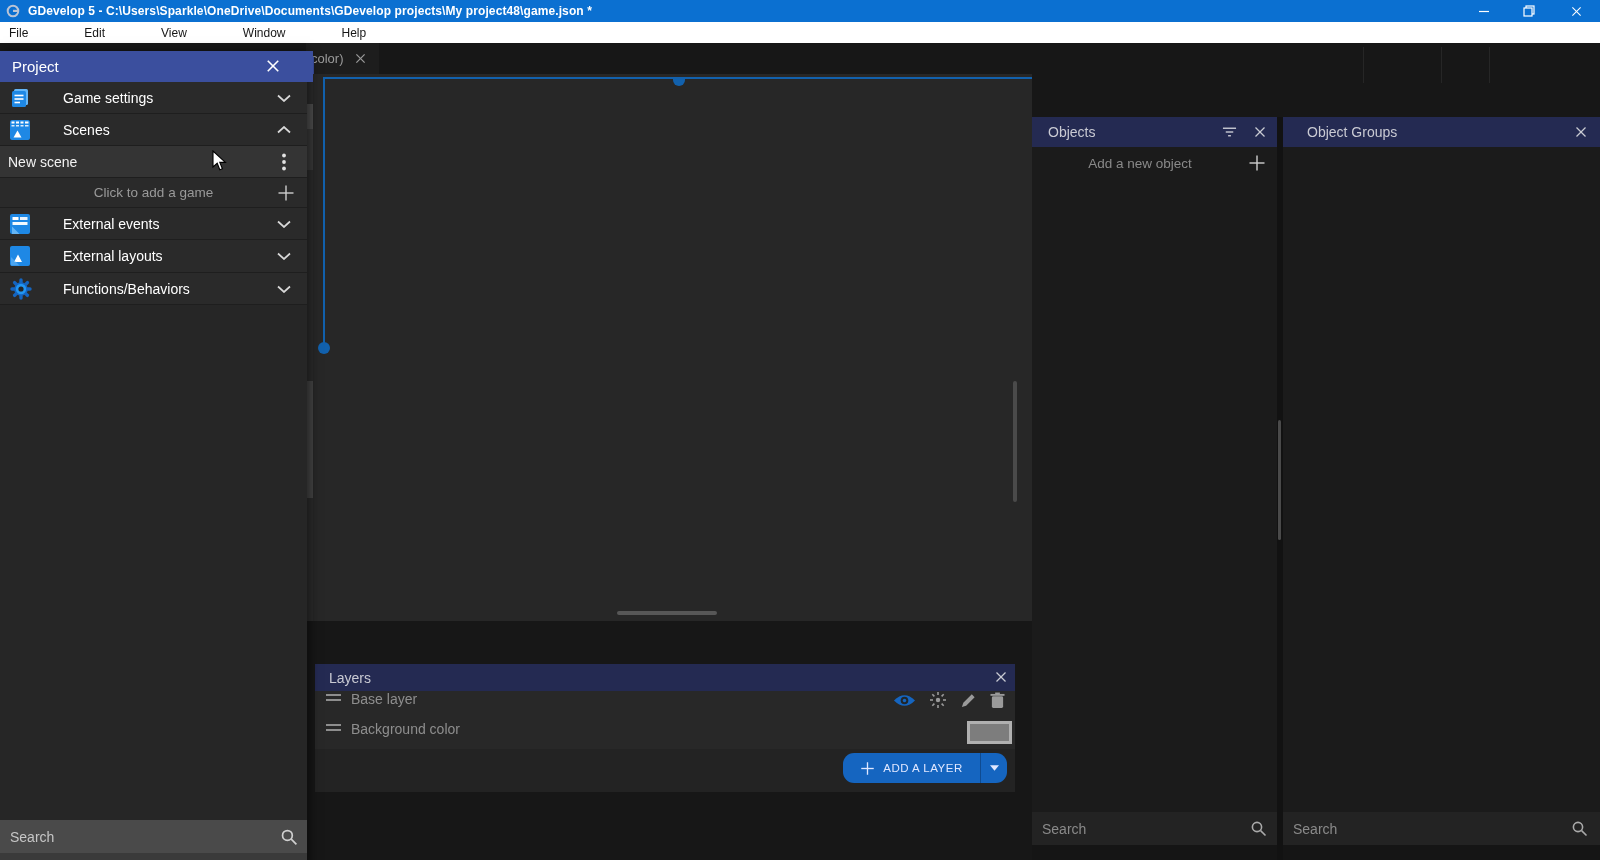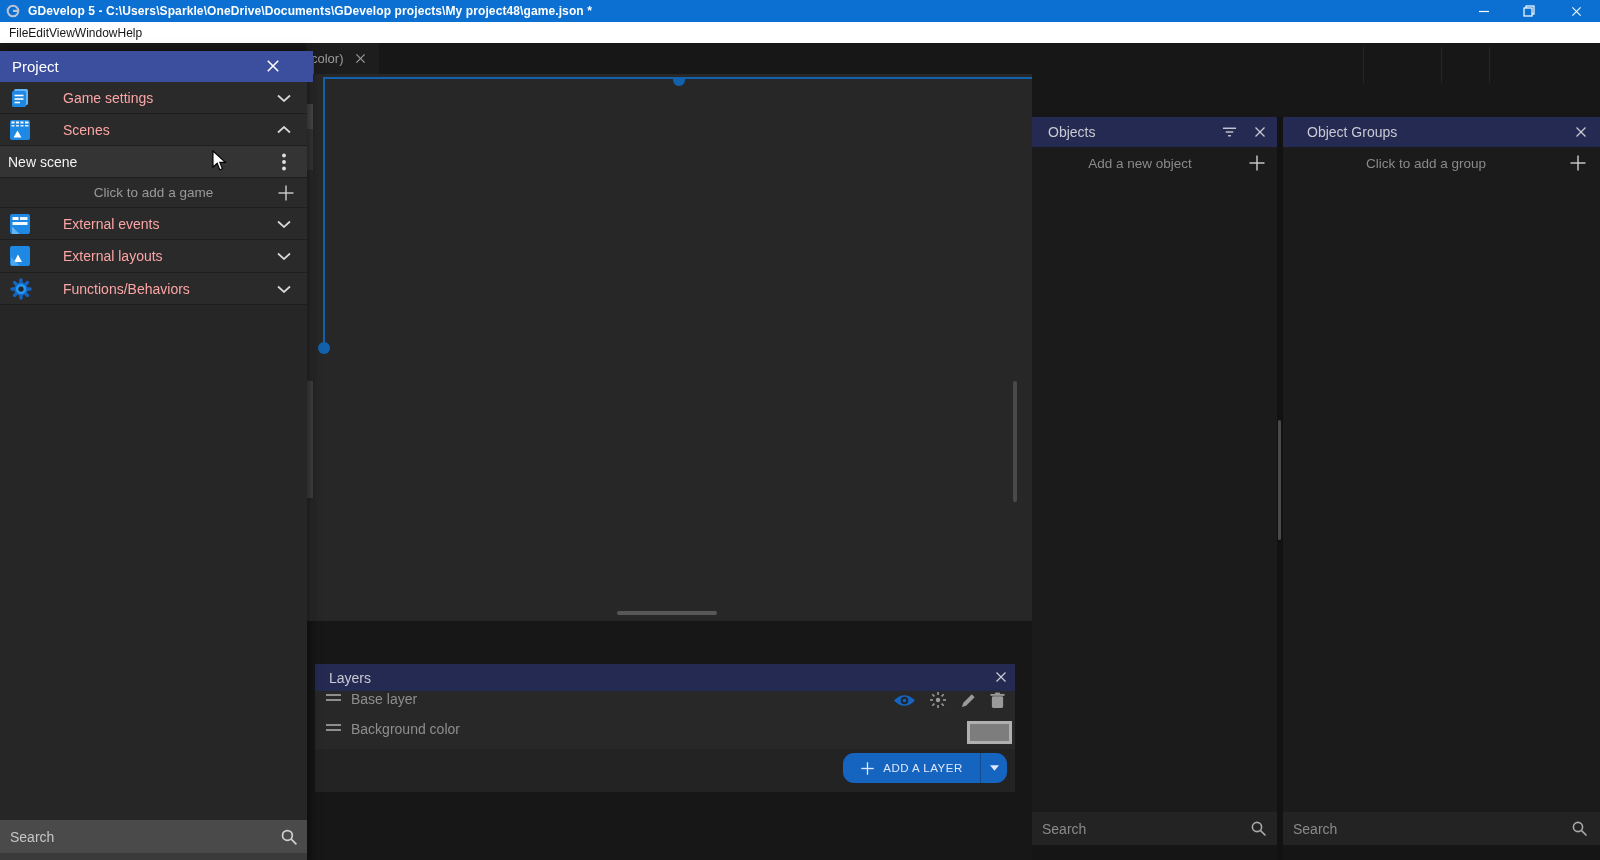--- a/index.html
+++ b/index.html
@@ -12,21 +12,21 @@
   .titlebar{left:0;top:0;width:1600px;height:22px;background:#0b70d1;
             display:flex;align-items:center;color:#fff;font-size:12px;}
   .titlebar .logo{margin:0 8px 0 6px;display:flex;align-items:center;}
   .titlebar .ttl{white-space:nowrap;font-weight:bold;letter-spacing:.1px;}
   .winbtn{position:absolute;top:0;width:36px;height:22px;display:flex;
           align-items:center;justify-content:center;cursor:default;}
 
   
   .menubar{left:0;top:22px;width:1600px;height:21px;background:#ffffff;
            display:flex;align-items:center;color:#161616;font-size:12px;}
-  .menubar .mitem{padding:0 0;height:39px;display:flex;align-items:center;}
+  .menubar .mitem{padding:0 28px;height:39px;display:flex;align-items:center;}
   .menubar .mitem:first-child{padding-left:9px;}
 
   
   .workspace{left:0;top:43px;width:1600px;height:817px;background:#171717;}
   .tbsep{top:4px;width:1px;height:36px;background:#262626;}
 
   .tab{left:306px;top:43px;height:31px;width:73px;background:#1d1d1d;
        display:flex;align-items:center;color:#9a9a9a;font-size:13px;}
   .tab .tlabel{padding-left:5px;}
   .tab .tclose{margin-left:11px;display:flex;}
@@ -47,21 +47,21 @@
                 font-size:14px;font-family:"Liberation Sans",sans-serif;padding:0 0 0 10px;}
   .search input::placeholder{color:#8a8a8a;opacity:1;}
 
   
   .project{left:0;top:51px;width:307px;height:817px;background:#262626;
            box-shadow:3px 0 10px rgba(0,0,0,.5);z-index:30;}
   .project .phead{height:31px;width:313px;background:#3b4f9e;color:#fff;font-size:15px;}
   .project .phead .ptitle{padding-left:12px;}
   .prow{position:absolute;left:0;width:307px;height:32px;background:#2a2a2a;
         border-bottom:1px solid #1e1e1e;box-sizing:border-box;
-        display:flex;align-items:center;color:#fca5a5;font-size:14px;}
+        display:flex;align-items:center;color:#ffffff;font-size:14px;}
   .prow .pico{width:22px;height:22px;margin-left:10px;display:flex;align-items:center;}
   .prow .plabel{margin-left:31px;}
   .prow .chev{position:absolute;right:16px;display:flex;}
   .scenerow{background:#343434;color:#f2f2f2;}
   .scenerow .plabel{margin-left:8px;}
   .addrow{color:#9a9a9a;justify-content:center;font-size:13.5px;}
   .rplus{position:absolute;right:12px;display:flex;}
   .project .search{position:absolute;left:0;top:769px;width:307px;height:33px;background:#4a4a4a;}
   .project .search input::placeholder{color:#c6c6c6;}
   .project .bstrip{left:0;top:802px;width:307px;height:15px;background:#3a3a3a;}
@@ -294,29 +294,20 @@
   <div class="abs groups">
     <div class="phead">
       <span class="ptitle" style="padding-left:24px;">Object Groups</span>
       <span class="icbtn abs" style="right:13px;top:9px;">
         <svg width="12" height="12" viewBox="0 0 12 12" stroke="#c9cad3" stroke-width="1.3">
             <line x1="1.5" y1="1.5" x2="10.5" y2="10.5"></line>
             <line x1="10.5" y1="1.5" x2="1.5" y2="10.5"></line>
           </svg>
       </span>
     </div>
-    <div class="sidebody emptyrow">
-      <span class="etext">Click to add a group</span>
-      <span class="icbtn" style="margin-right:13px;">
-        <svg width="18" height="18" viewBox="0 0 18 18" stroke="#cfcfcf" stroke-width="1.4">
-            <line x1="9" y1="1.5" x2="9" y2="16.5"></line>
-            <line x1="1.5" y1="9" x2="16.5" y2="9"></line>
-          </svg>
-      </span>
-    </div>
     <div class="sidesearch search">
       <input placeholder="Search" style="">
       <span class="icbtn" style="margin-right:12px;">
         <svg width="17" height="17" viewBox="0 0 17 17" fill="none" stroke="#a9a9a9" stroke-width="1.6">
             <circle cx="7" cy="7" r="4.6"></circle>
             <line x1="10.6" y1="10.6" x2="15.5" y2="15.5"></line>
           </svg>
       </span>
     </div>
     <div class="sidestrip"></div>

